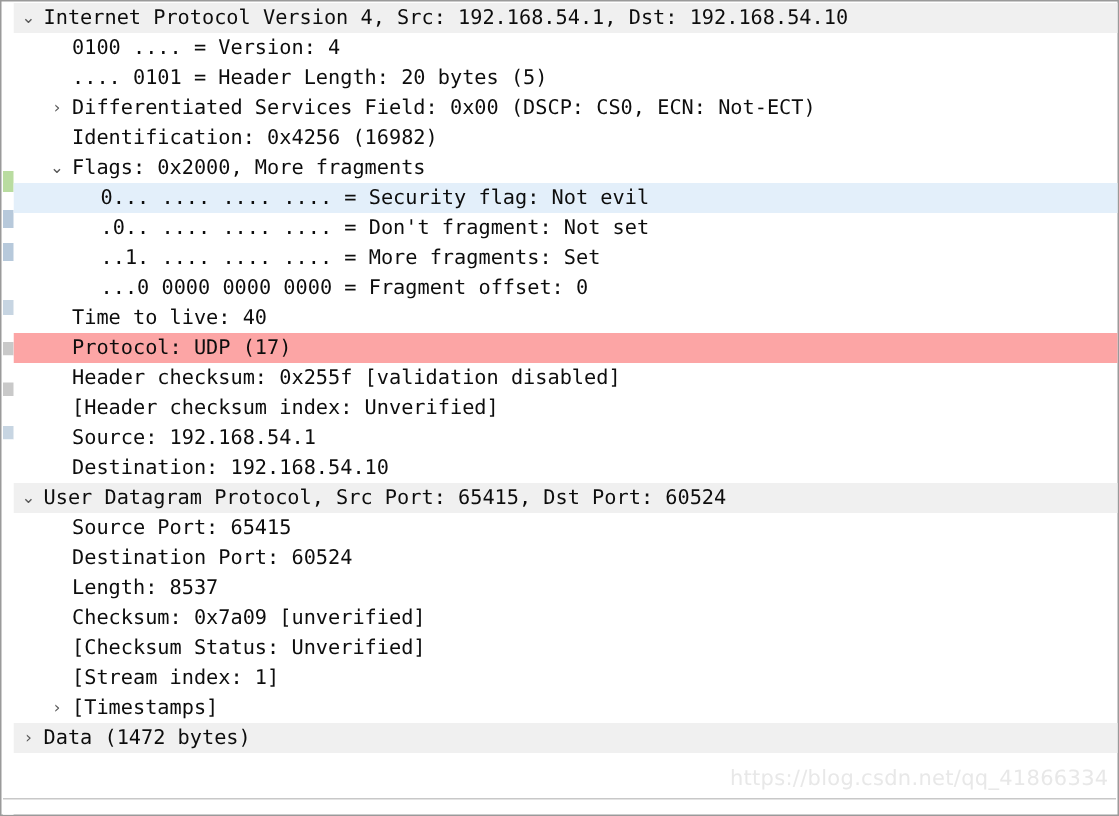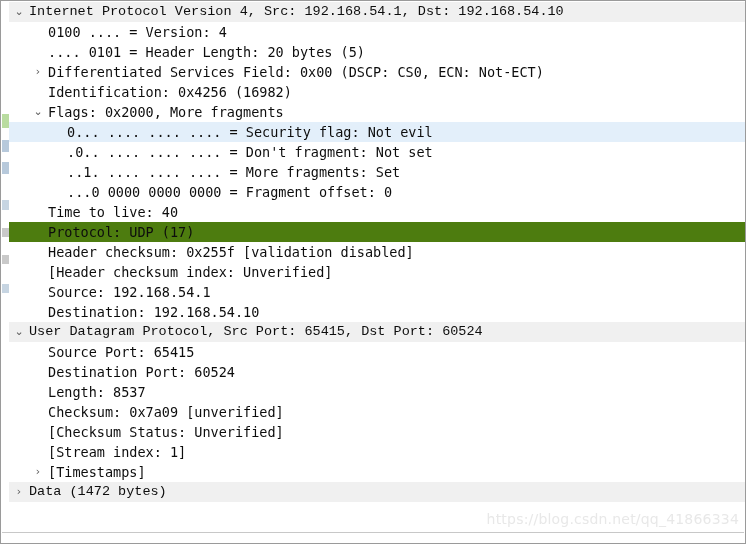--- a/index.html
+++ b/index.html
@@ -34,38 +34,38 @@
     height:20px;
     line-height:20px;
     white-space:pre;
     font-size:13.5px;
     color:#0d0d0d;
     letter-spacing:0px;
   }
   .row .txt{position:absolute;top:0;}
   .row .tw{position:absolute;top:0;left:0;right:0;bottom:0;}
   
-  .lvl0 .txt{left:20px;font-family:Liberation Mono, monospace;}
+  .lvl0 .txt{left:20px;}
   .lvl1 .txt{left:39px;}
   .lvl2 .txt{left:58px;}
   .arrow{
     position:absolute;
     top:0;
     width:14px;
     text-align:center;
     color:#5a5a5a;
     font-family:"DejaVu Sans","Liberation Sans",sans-serif;
     font-size:11px;
     line-height:20px;
     user-select:none;
   }
   .lvl0 .arrow{left:3px;}
   .lvl1 .arrow{left:22px;}
   .bg-header{background:#f0f0f0;}
-  .bg-gray{background:#4d7c0f;}
+  .bg-gray{background:#fca5a5;}
   .bg-sel{background:#e3effa;}
   .bg-none{background:transparent;}
   
   .row.bg-sel.lvl2 .tw{left:52px;}
   .watermark{
     position:absolute;
     right:6px;
     bottom:16px;
     font-family:"DejaVu Sans","Liberation Sans",sans-serif;
     font-size:14px;

